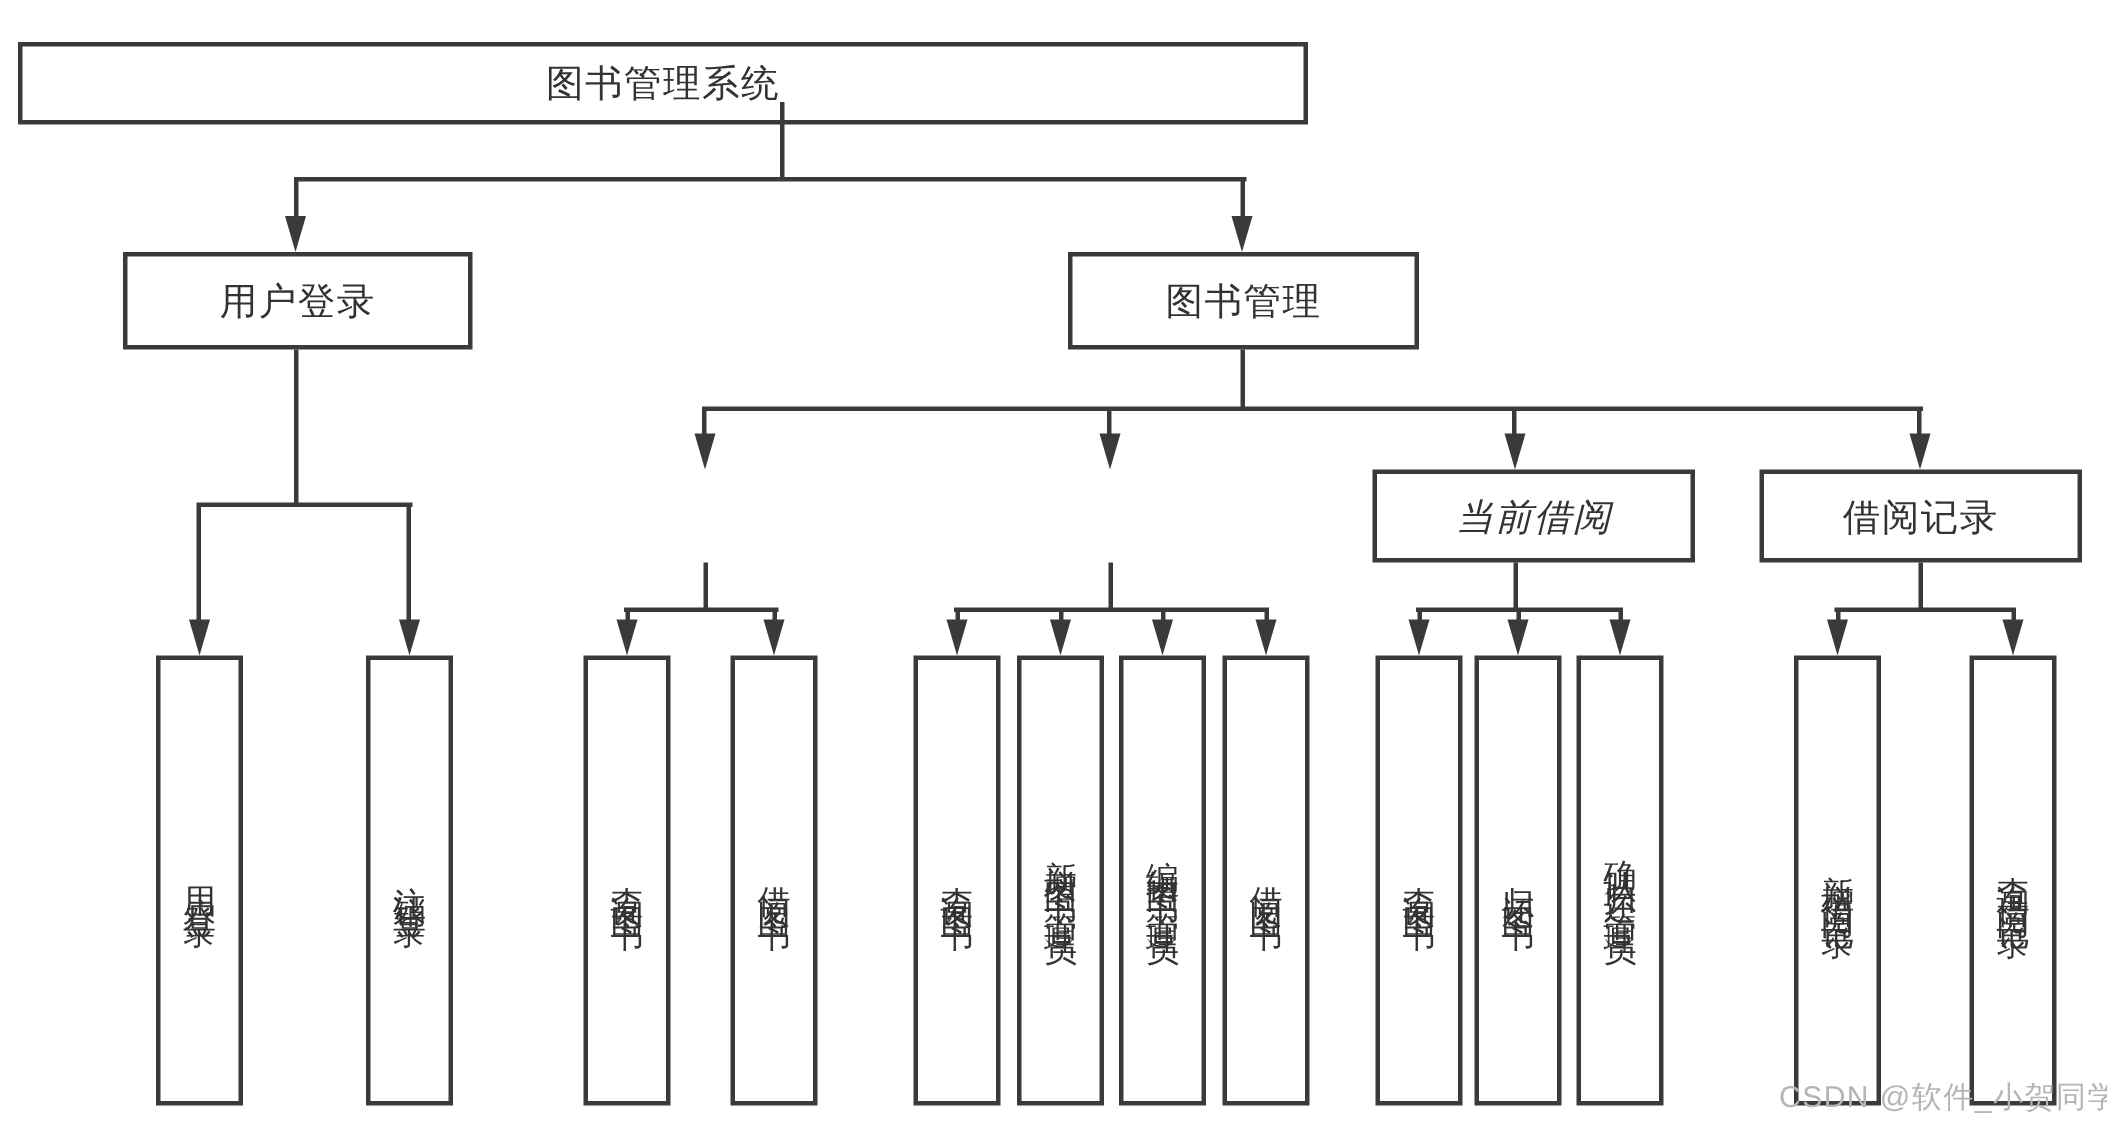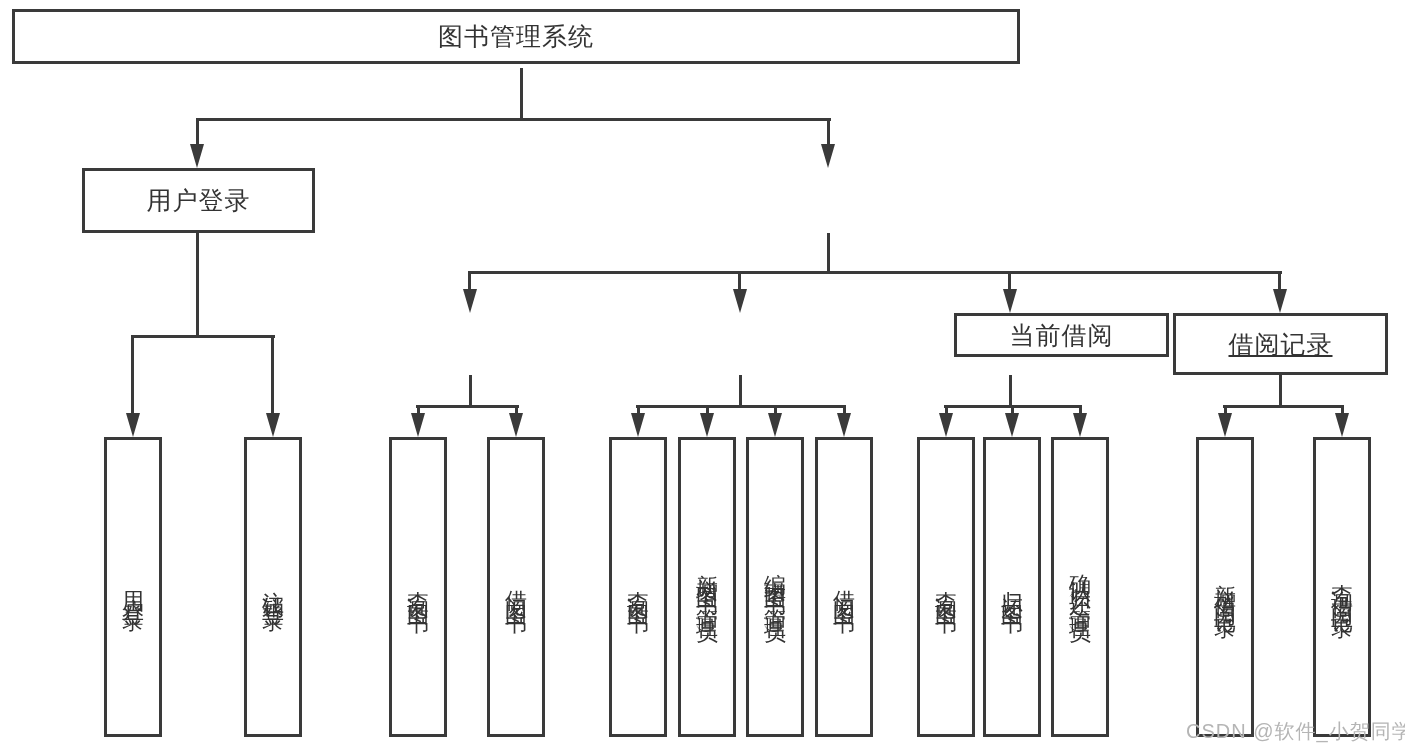--- a/index.html
+++ b/index.html
@@ -27,51 +27,52 @@
   .watermark{
     position:absolute;left:1186px;top:718px;font-size:20px;color:#b5b5b5;
     letter-spacing:1px;z-index:10;white-space:nowrap;
   }
 </style>
 </head>
 <body>
 
 <div class="canvas">
 
-  <div class="box hnode" style="left:12px;top:9px;width:1008px;height:55px;">图书管理系统</div>
+  <div class="box hnode" style="left:12px;top:28px;width:860px;height:55px;">图书管理系统</div>
 
   <div class="vline" style="left:520px;top:68px;height:52px;"></div>
   <div class="hline" style="left:196px;top:118px;width:635px;"></div>
   <div class="vline" style="left:196px;top:120px;height:26px;"></div>
   <div class="arrow" style="left:190px;top:144px;"></div>
   <div class="vline" style="left:827px;top:120px;height:26px;"></div>
   <div class="arrow" style="left:821px;top:144px;"></div>
 
   <div class="box hnode" style="left:82px;top:168px;width:233px;height:65px;">用户登录</div>
+  <div class="box hnode" style="left:712px;top:168px;width:234px;height:65px;">图书管理</div>
 
   <div class="vline" style="left:196px;top:233px;height:104px;"></div>
   <div class="hline" style="left:131px;top:335px;width:144px;"></div>
   <div class="vline" style="left:131px;top:338px;height:77px;"></div>
   <div class="arrow" style="left:126px;top:413px;"></div>
   <div class="vline" style="left:271px;top:338px;height:77px;"></div>
   <div class="arrow" style="left:266px;top:413px;"></div>
 
   <div class="vline" style="left:827px;top:233px;height:40px;"></div>
   <div class="hline" style="left:468px;top:271px;width:814px;"></div>
   <div class="vline" style="left:468px;top:274px;height:17px;"></div>
   <div class="arrow" style="left:463px;top:289px;"></div>
   <div class="vline" style="left:738px;top:274px;height:17px;"></div>
   <div class="arrow" style="left:733px;top:289px;"></div>
   <div class="vline" style="left:1008px;top:274px;height:17px;"></div>
   <div class="arrow" style="left:1003px;top:289px;"></div>
   <div class="vline" style="left:1278px;top:274px;height:17px;"></div>
   <div class="arrow" style="left:1273px;top:289px;"></div>
 
-  <div class="box hnode" style="left:954px;top:313px;width:215px;height:44px;">当前借阅</div>
-  <div class="box hnode" style="left:1173px;top:313px;width:215px;height:62px;text-decoration:underline;">借阅记录</div>
+  <div class="box hnode" style="left:915px;top:313px;width:215px;height:62px;font-style:italic;">当前借阅</div>
+  <div class="box hnode" style="left:1173px;top:313px;width:215px;height:62px;">借阅记录</div>
 
   <div class="vline" style="left:469px;top:375px;height:32px;"></div>
   <div class="vline" style="left:739px;top:375px;height:32px;"></div>
   <div class="vline" style="left:1009px;top:375px;height:32px;"></div>
   <div class="vline" style="left:1279px;top:375px;height:32px;"></div>
   <div class="hline" style="left:416px;top:405px;width:103px;"></div>
   <div class="hline" style="left:636px;top:405px;width:210px;"></div>
   <div class="hline" style="left:944px;top:405px;width:138px;"></div>
   <div class="hline" style="left:1223px;top:405px;width:121px;"></div>
 

